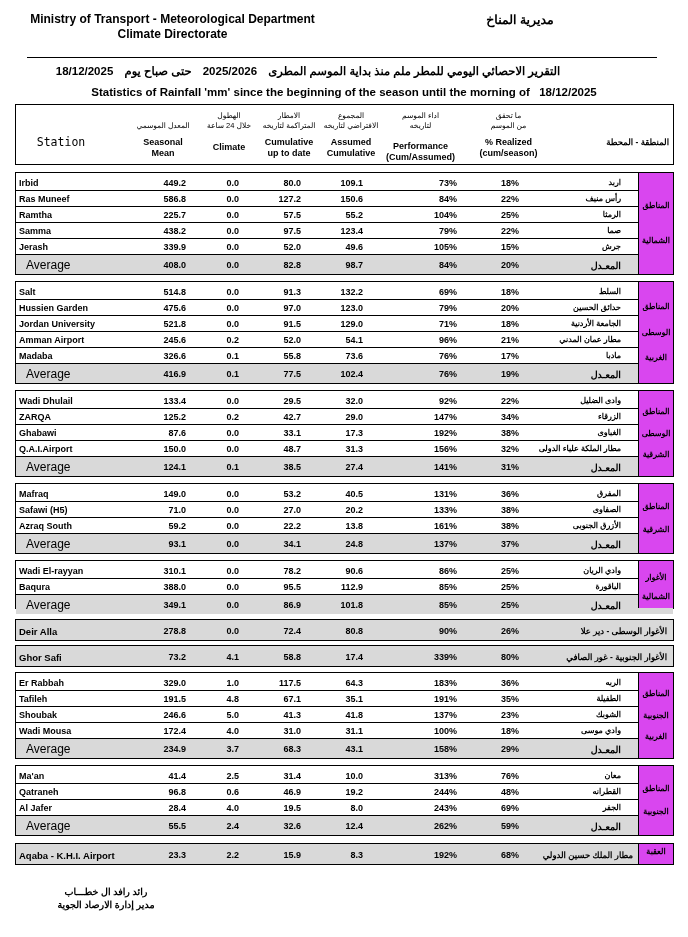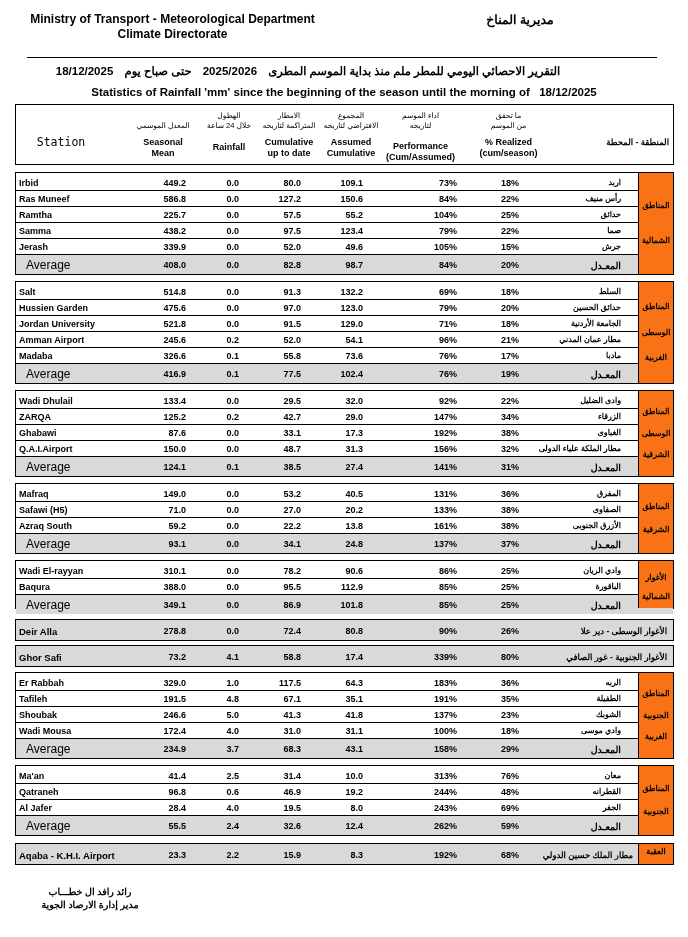--- a/index.html
+++ b/index.html
@@ -30,25 +30,25 @@
   .st{left:3px;}
   .v{text-align:right;}
   .c1{left:130px;width:40px;}
   .c2{left:193px;width:30px;}
   .c3{left:240px;width:45px;}
   .c4{left:305px;width:42px;}
   .c5{left:399px;width:42px;}
   .c6{left:470px;width:33px;}
   .arname{right:52px;direction:rtl;font-size:8px;}
   .row.avg .arname{font-size:9.5px;}
-  .region{position:absolute;right:0;top:0;bottom:0;width:35px;background:#f97316;border-left:1.2px solid #000;box-sizing:border-box;}
+  .region{position:absolute;right:0;top:0;bottom:0;width:35px;background:#d946ef;border-left:1.2px solid #000;box-sizing:border-box;}
   .region .rl{position:absolute;left:0;width:100%;text-align:center;font-size:8px;font-weight:bold;direction:rtl;}
   .single .arname{right:6px;font-size:8.5px;}
 
-  .sig{position:absolute;left:20px;top:885px;width:140px;text-align:center;font-size:9.5px;font-weight:bold;line-height:13px;direction:rtl;}
+  .sig{position:absolute;left:36px;top:885px;width:140px;text-align:center;font-size:9.5px;font-weight:bold;line-height:13px;direction:rtl;}
 </style>
 </head>
 <body>
 
 <div class="hdr-en">
   <div>Ministry of Transport - Meteorological Department</div>
   <div>Climate Directorate</div>
 </div>
 <div class="hdr-ar">
   <div>مديرية المناخ</div>
@@ -69,21 +69,21 @@
 <div class="thead">
   <div class="th th-station">Station</div>
   <div class="th" style="left:112px;width:70px;top:16px;">
     <div class="ar">المعدل الموسمي</div>
     <div class="en" style="margin-top:6px">Seasonal</div>
     <div class="en">Mean</div>
   </div>
   <div class="th" style="left:183px;width:60px;top:6px;">
     <div class="ar">الهطول</div>
     <div class="ar">خلال 24 ساعة</div>
-    <div class="en" style="margin-top:11px">Rainfall</div>
+    <div class="en" style="margin-top:11px">Climate</div>
   </div>
   <div class="th" style="left:238px;width:70px;top:6px;">
     <div class="ar">الامطار</div>
     <div class="ar">المتراكمة لتاريخه</div>
     <div class="en" style="margin-top:6px">Cumulative</div>
     <div class="en">up to date</div>
   </div>
   <div class="th" style="left:300px;width:70px;top:6px;">
     <div class="ar">المجموع</div>
     <div class="ar">الافتراضي لتاريخه</div>
@@ -128,21 +128,21 @@
         <div class="c arname">رأس منيف</div>
       </div>
       <div class="row" style="top: 34px;">
         <div class="c st">Ramtha</div>
         <div class="c v c1">225.7</div>
         <div class="c v c2">0.0</div>
         <div class="c v c3">57.5</div>
         <div class="c v c4">55.2</div>
         <div class="c v c5">104%</div>
         <div class="c v c6">25%</div>
-        <div class="c arname">حدائق</div>
+        <div class="c arname">الرمثا</div>
       </div>
       <div class="row" style="top: 50px;">
         <div class="c st">Samma</div>
         <div class="c v c1">438.2</div>
         <div class="c v c2">0.0</div>
         <div class="c v c3">97.5</div>
         <div class="c v c4">123.4</div>
         <div class="c v c5">79%</div>
         <div class="c v c6">22%</div>
         <div class="c arname">صما</div>

